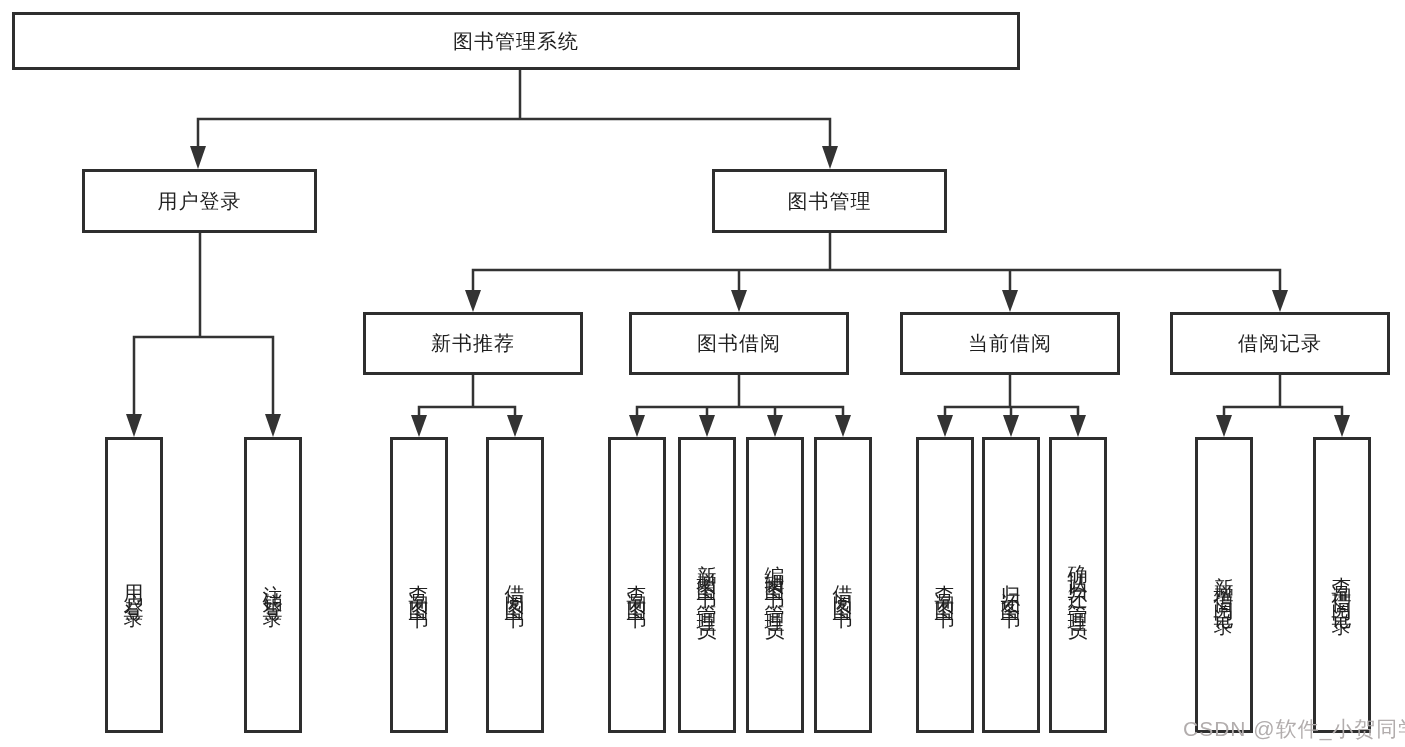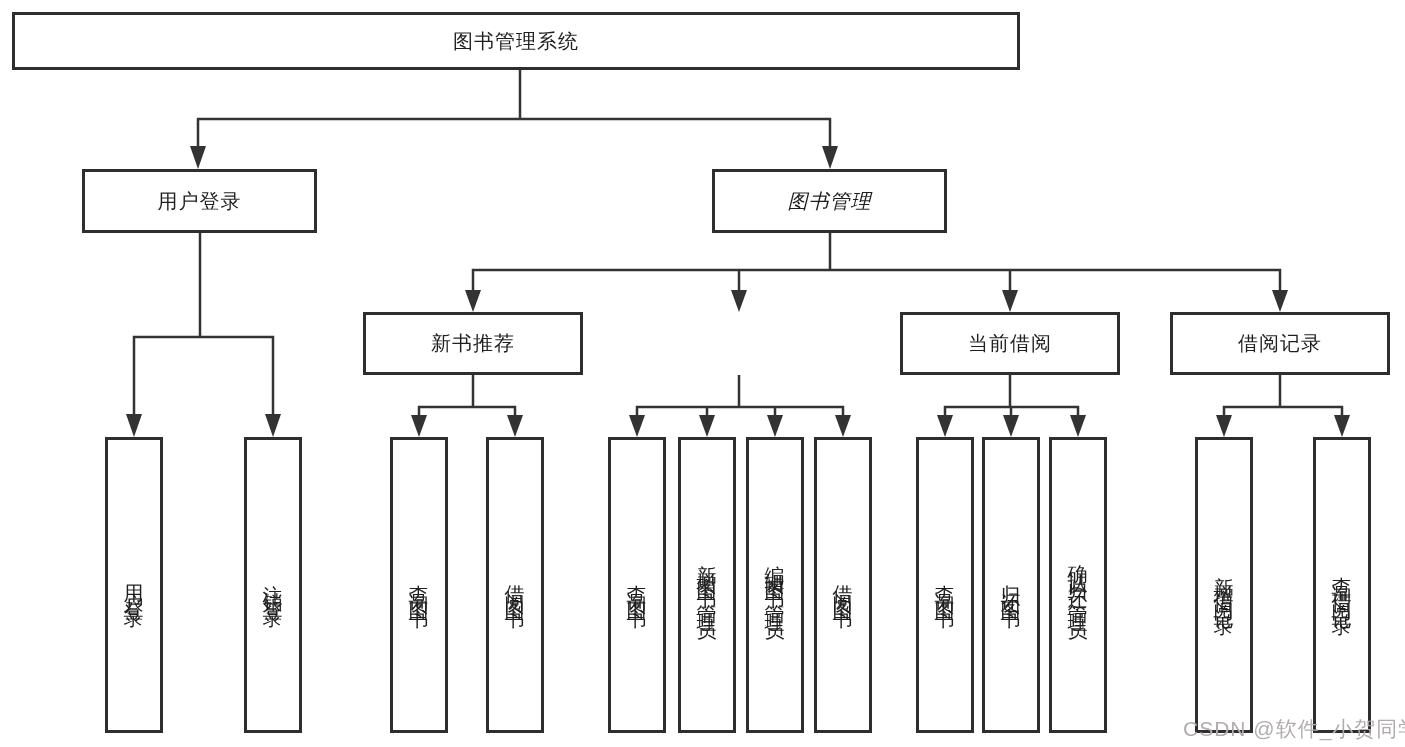--- a/index.html
+++ b/index.html
@@ -92,26 +92,29 @@
     </g>
   </svg>
 
   <div class="box root">
     <span>图书管理系统</span>
   </div>
 
   <div class="box lvl2" style="left:82px;">
     <span>用户登录</span>
   </div>
-  <div class="box lvl2" style="left:712px;font-style:italic;">
+  <div class="box lvl2" style="left:712px;">
     <span>图书管理</span>
   </div>
 
   <div class="box lvl3" style="left:363px;">
     <span>新书推荐</span>
+  </div>
+  <div class="box lvl3" style="left:629px;">
+    <span>图书借阅</span>
   </div>
   <div class="box lvl3" style="left:900px;text-align:center;">
     <span>当前借阅</span>
   </div>
   <div class="box lvl3" style="left:1170px;">
     <span>借阅记录</span>
   </div>
 
   <div class="box leaf" style="left:105px;">
     <span>用户登录</span>

